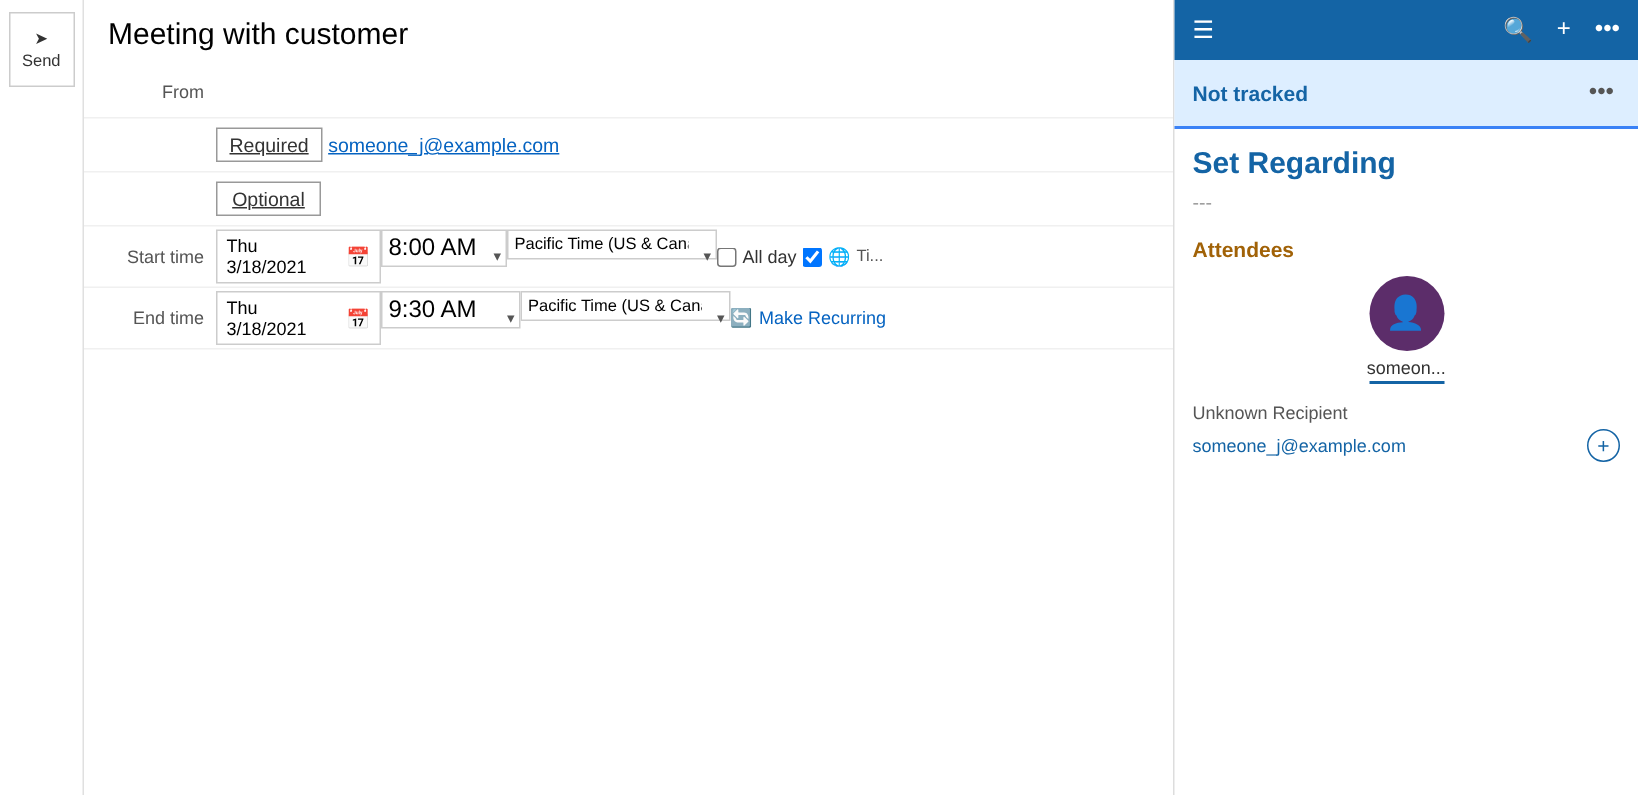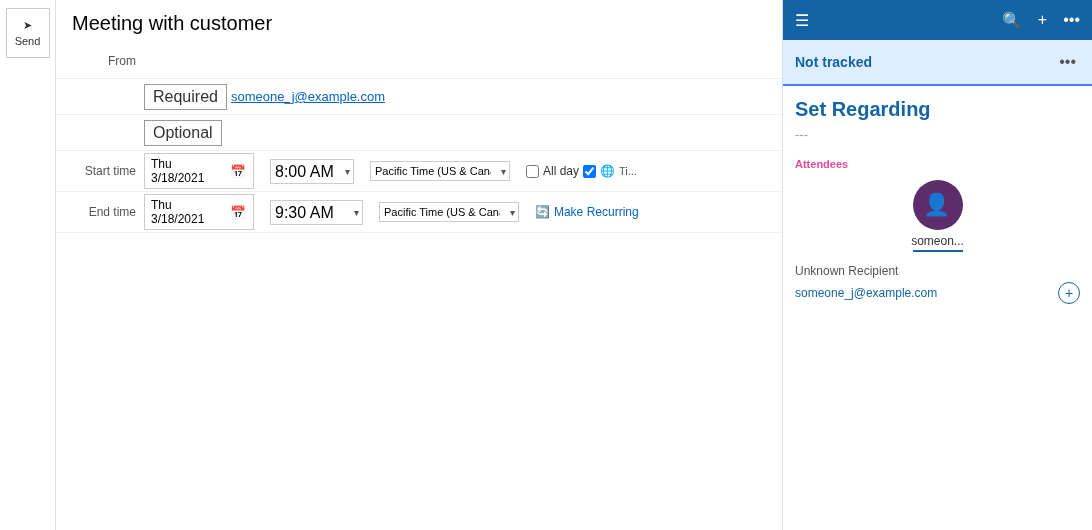--- a/index.html
+++ b/index.html
@@ -61,39 +61,39 @@
       text-align: right;
       padding-right: 8px;
       color: #555;
       font-size: 12px;
       flex-shrink: 0;
     }
     .field-btn {
       border: 1px solid #999;
       background: #fff;
       padding: 3px 8px;
-      font-size: 16px;
+      font-size: 13px;
       cursor: pointer;
       color: #333;
       min-width: 70px;
       text-align: center;
+      text-decoration: underline;
     }
     .email-link {
       color: #0563C1;
       text-decoration: underline;
       cursor: pointer;
       font-size: 13px;
       padding-left: 4px;
     }
 
     
     .datetime-field {
       display: flex;
-      align-items: center;
-      gap: 16px;
+      gap: 0;
       flex-wrap: wrap;
     }
     .date-input {
       border: 1px solid #ccc;
       padding: 3px 6px;
       font-size: 12px;
       width: 110px;
       display: flex;
       align-items: center;
       gap: 4px;
@@ -216,23 +216,23 @@
       color: #1464A5;
       margin-bottom: 6px;
       cursor: pointer;
     }
     .dashes {
       font-size: 13px;
       color: #999;
       margin-bottom: 16px;
     }
     .attendees-heading {
-      font-size: 11px;
+      font-size: 14px;
       font-weight: 600;
-      color: #ec4899;
+      color: #a16207;
       margin-bottom: 10px;
     }
 
     .attendee-item {
       display: flex;
       flex-direction: column;
       align-items: center;
       margin-bottom: 12px;
     }
     .attendee-avatar {

